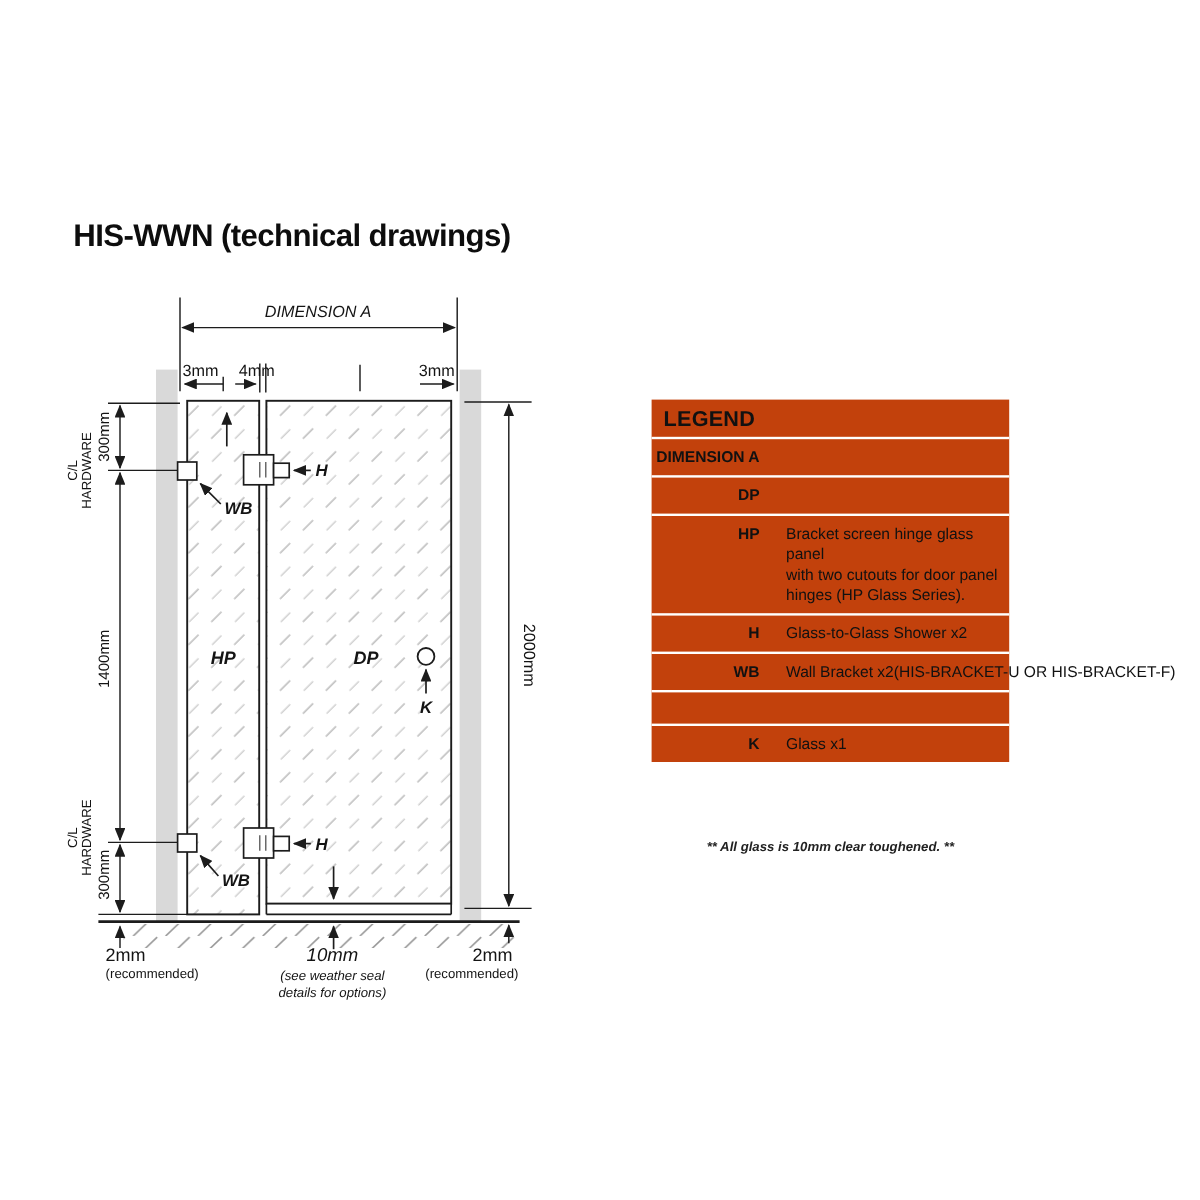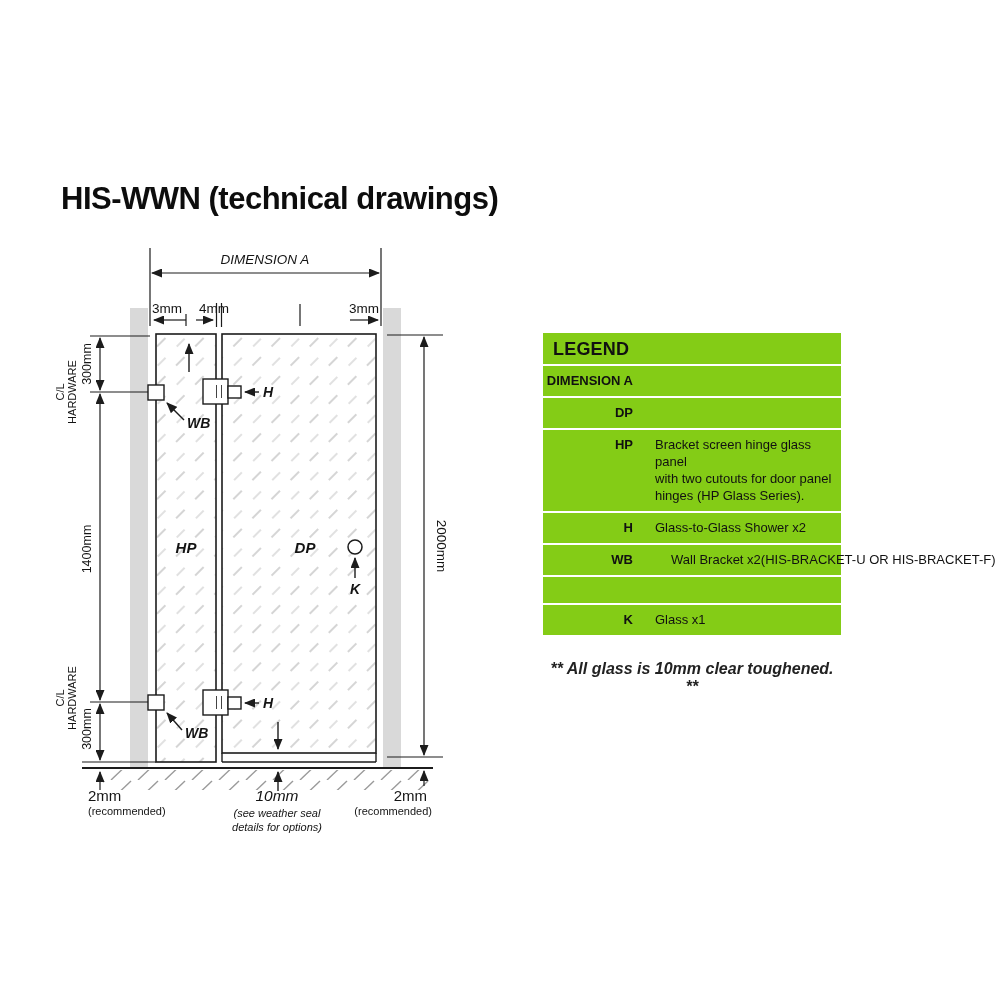--- a/index.html
+++ b/index.html
@@ -2,46 +2,46 @@
 <html><head>
 <meta charset="utf-8">
 <style>
   html,body{margin:0;padding:0;}
   body{
     width:1000px;height:1000px;background:#fff;position:relative;overflow:hidden;
     font-family:"Liberation Sans",sans-serif;color:#111;
   }
   .page-title{
     position:absolute;left:61px;top:181px;margin:0;
-    font-size:31px;font-weight:bold;letter-spacing:-0.5px;color:#0d0d0d;
+    font-size:26px;font-weight:bold;letter-spacing:-0.5px;color:#0d0d0d;
   }
   .drawing-wrap{position:absolute;left:50px;top:235px;width:450px;height:610px;}
   svg text{fill:#141414;}
   
   .legend{
-    position:absolute;left:543px;top:333px;width:298px;background:#84cc16;
+    position:absolute;left:543px;top:333px;width:298px;background:#c2410c;
     font-size:13px;line-height:17px;
   }
   .legend-title{
     font-size:18px;font-weight:bold;padding:8px 10px 6px 10px;letter-spacing:0.2px;
   }
   .legend-row{
     display:flex;border-top:2px solid #ffffff;padding:6px 0 7px 0;
   }
   .legend-row .term{
     width:90px;flex:0 0 90px;text-align:right;font-weight:bold;padding-right:0;
   }
   .legend-row .desc{
     width:190px;flex:0 0 190px;padding-left:22px;white-space:pre-line;
   }
-  .legend-row .desc.nowrap{white-space:nowrap;overflow:visible;margin-left:16px;}
+  .legend-row .desc.nowrap{white-space:nowrap;overflow:visible;}
   .legend-row.empty{min-height:13px;}
   .legend-footnote{
-    position:absolute;left:543px;top:660px;width:298px;text-align:center;
-    font-size:16px;font-style:italic;font-weight:bold;color:#222;
+    position:absolute;left:543px;top:700px;width:298px;text-align:center;
+    font-size:11px;font-style:italic;font-weight:bold;color:#222;
   }
 </style>
 </head>
 <body>
 
 <h1 class="page-title">HIS-WWN (technical drawings)</h1>
 
 <div class="drawing-wrap">
 <svg width="450" height="610" viewBox="50 235 450 610" xmlns="http://www.w3.org/2000/svg" font-family="Liberation Sans, sans-serif">
   <defs>

